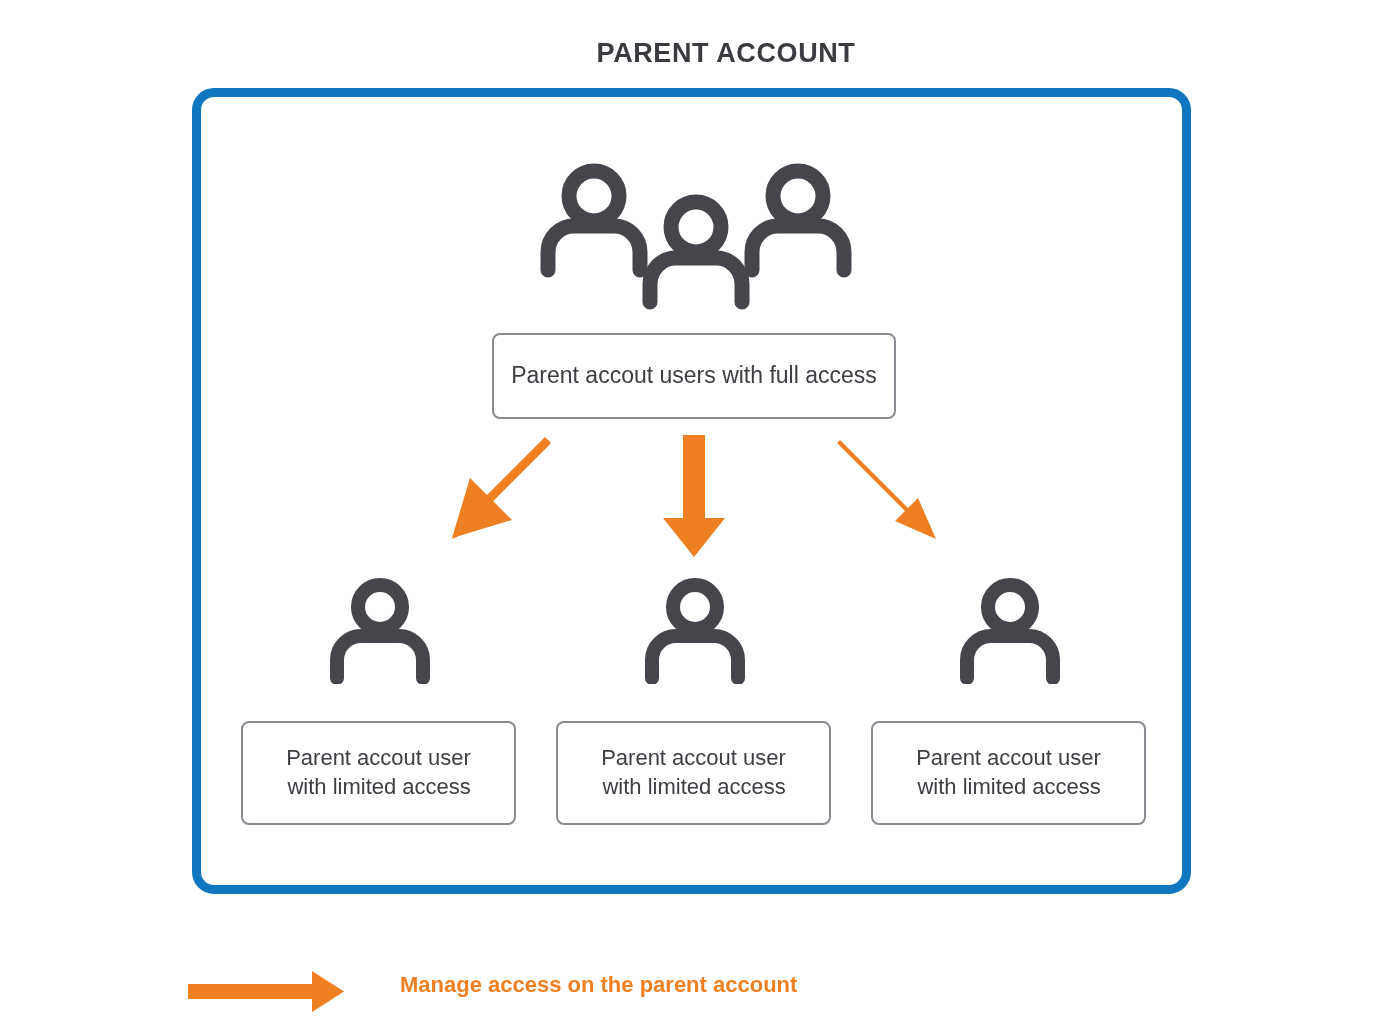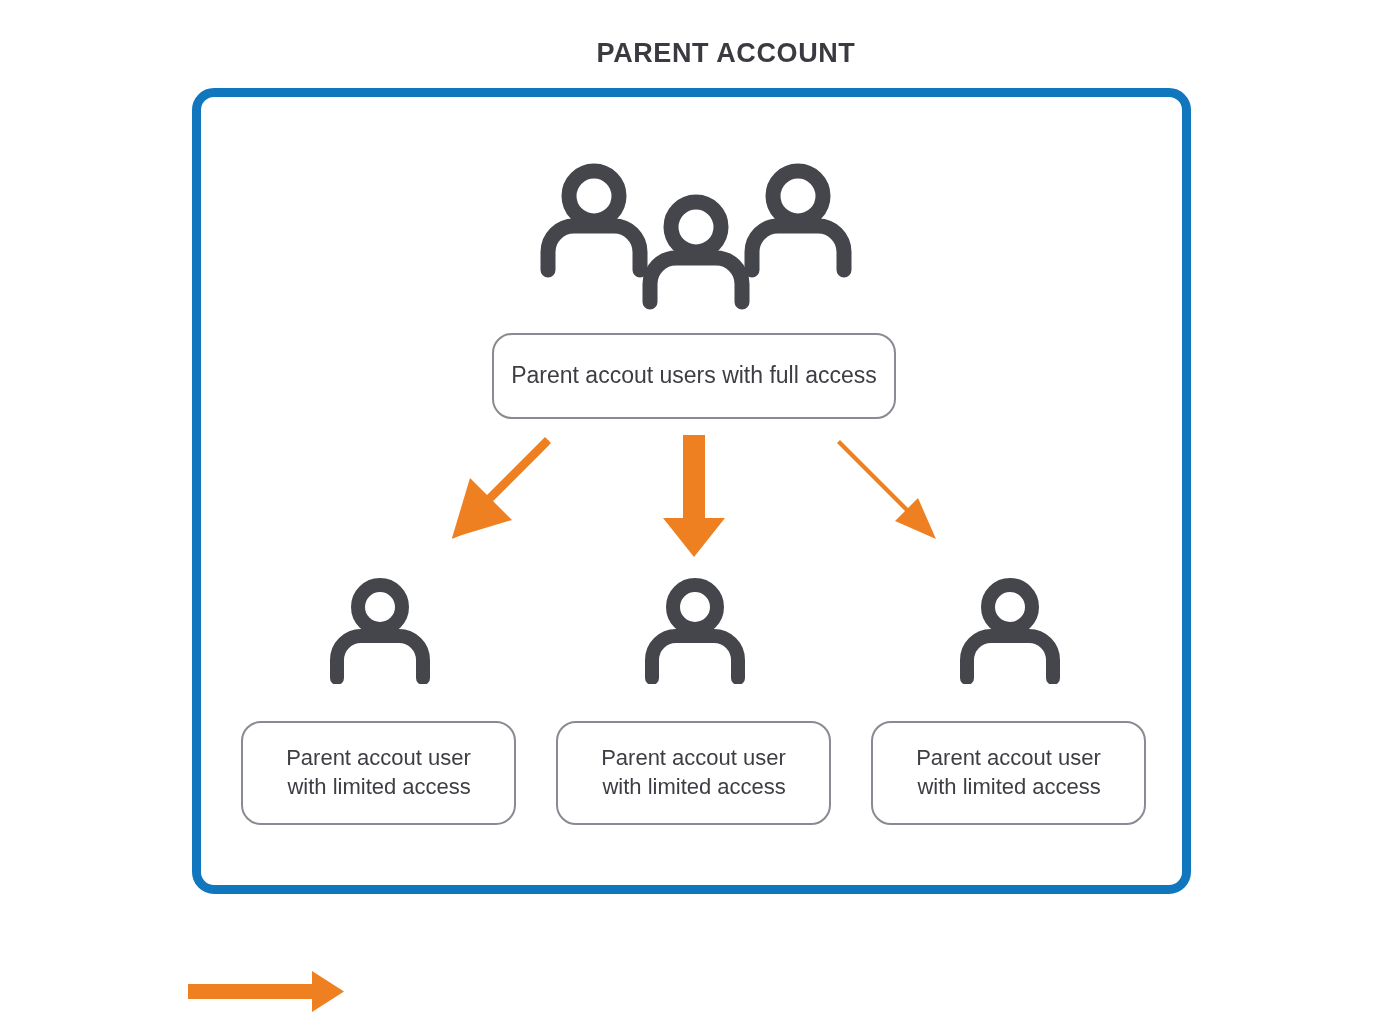--- a/index.html
+++ b/index.html
@@ -53,21 +53,21 @@
   .group-icon {
     position: absolute;
     display: block;
   }
 
   
   .label-box {
     position: absolute;
     box-sizing: border-box;
     border: 2px solid #8a8a92;
-    border-radius: 20px;
+    border-radius: 8px;
     background: #ffffff;
     display: flex;
     align-items: center;
     justify-content: center;
     text-align: center;
     color: #3d3d43;
     font-family: "Liberation Sans", sans-serif;
     line-height: 1.30;
   }
   #box-full-access {
@@ -183,13 +183,14 @@
 with limited access</div>
 
 <div class="label-box box-limited" id="box-limited-3">Parent accout user
 with limited access</div>
 
 <div id="legend">
   <svg id="legend-arrow" width="170" height="48" viewBox="0 0 170 48">
     <rect x="2" y="16" width="128" height="15" fill="#ef8022"></rect>
     <polygon points="126,3 126,44 158,23.5" fill="#ef8022"></polygon>
   </svg>
+  <div id="legend-label">Manage access on the parent account</div>
 </div>
 
 </body></html>

